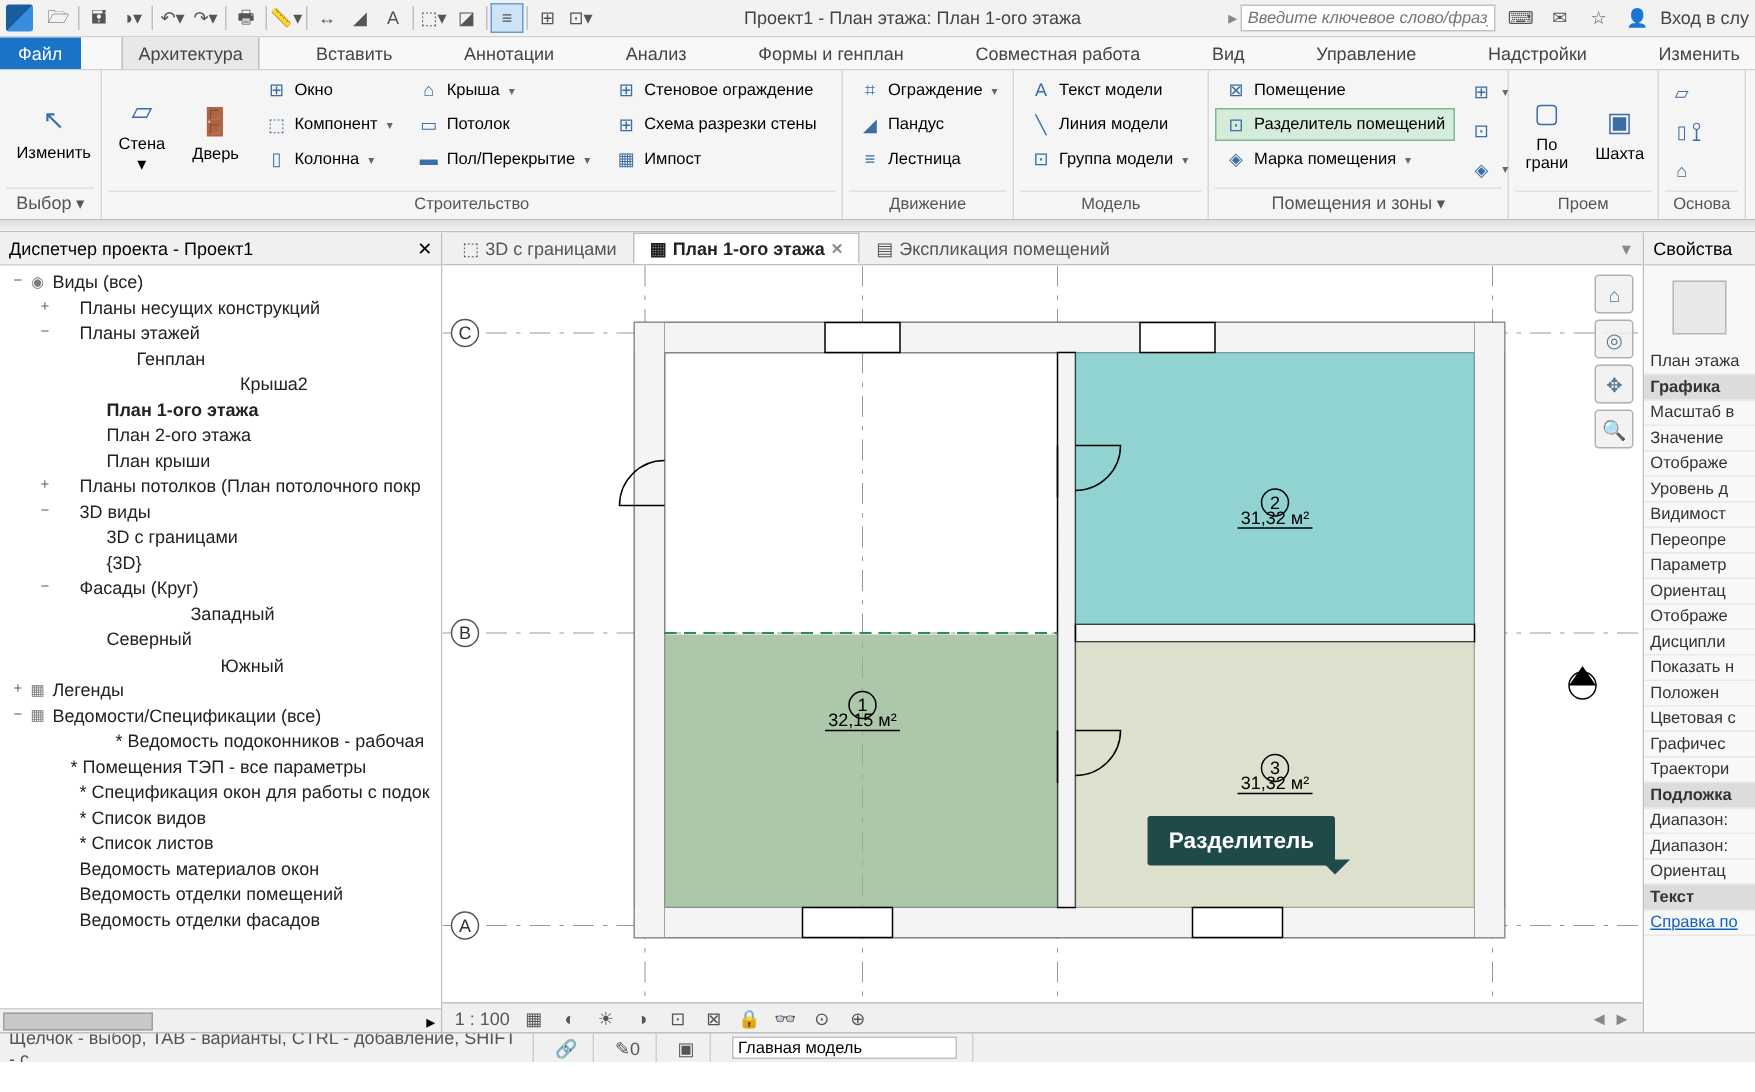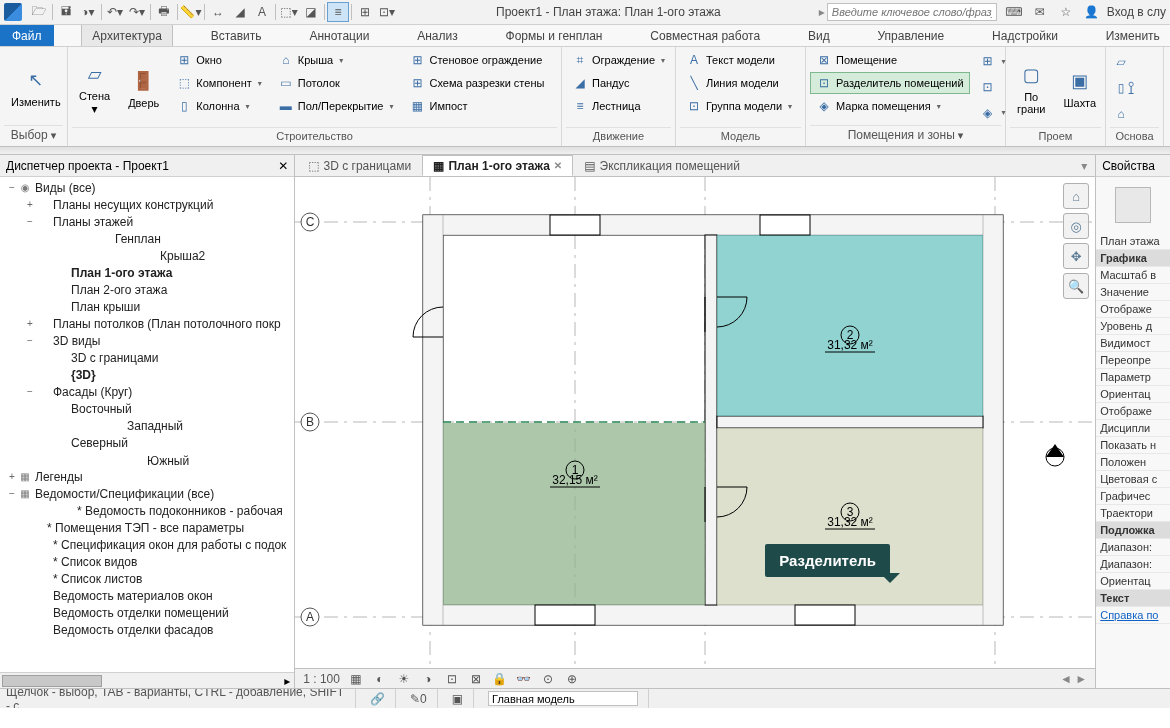--- a/index.html
+++ b/index.html
@@ -311,21 +311,21 @@
         <div class="trow" style="padding-left: 24px;">
           <span class="exp">+</span>
           <span class="ic"></span>
           <span class="lbl">Планы несущих конструкций</span>
         </div>
         <div class="trow" style="padding-left: 24px;">
           <span class="exp">−</span>
           <span class="ic"></span>
           <span class="lbl">Планы этажей</span>
         </div>
-        <div class="trow" style="padding-left: 62px; margin-left: 24px;">
+        <div class="trow" style="padding-left: 62px;">
           <span class="exp"></span>
           <span class="ic"></span>
           <span class="lbl">Генплан</span>
         </div>
         <div class="trow" style="padding-left: 42px; justify-content: center;">
           <span class="exp"></span>
           <span class="ic"></span>
           <span class="lbl">Крыша2</span>
         </div>
         <div class="trow bold" style="padding-left: 42px;">
@@ -351,34 +351,29 @@
         <div class="trow" style="padding-left: 24px;">
           <span class="exp">−</span>
           <span class="ic"></span>
           <span class="lbl">3D виды</span>
         </div>
         <div class="trow" style="padding-left: 42px;">
           <span class="exp"></span>
           <span class="ic"></span>
           <span class="lbl">3D с границами</span>
         </div>
-        <div class="trow" style="padding-left: 42px; font-weight: bold;">
+        <div class="trow" style="padding-left: 42px;">
           <span class="exp"></span>
           <span class="ic"></span>
           <span class="lbl">{3D}</span>
         </div>
         <div class="trow" style="padding-left: 24px;">
           <span class="exp">−</span>
           <span class="ic"></span>
           <span class="lbl">Фасады (Круг)</span>
-        </div>
-        <div class="trow" style="padding-left: 42px;">
-          <span class="exp"></span>
-          <span class="ic"></span>
-          <span class="lbl">Восточный</span>
         </div>
         <div class="trow" style="padding-left: 42px; gap: 28px;">
           <span class="exp"></span>
           <span class="ic"></span>
           <span class="lbl">Западный</span>
         </div>
         <div class="trow" style="padding-left: 42px;">
           <span class="exp"></span>
           <span class="ic"></span>
           <span class="lbl">Северный</span>

